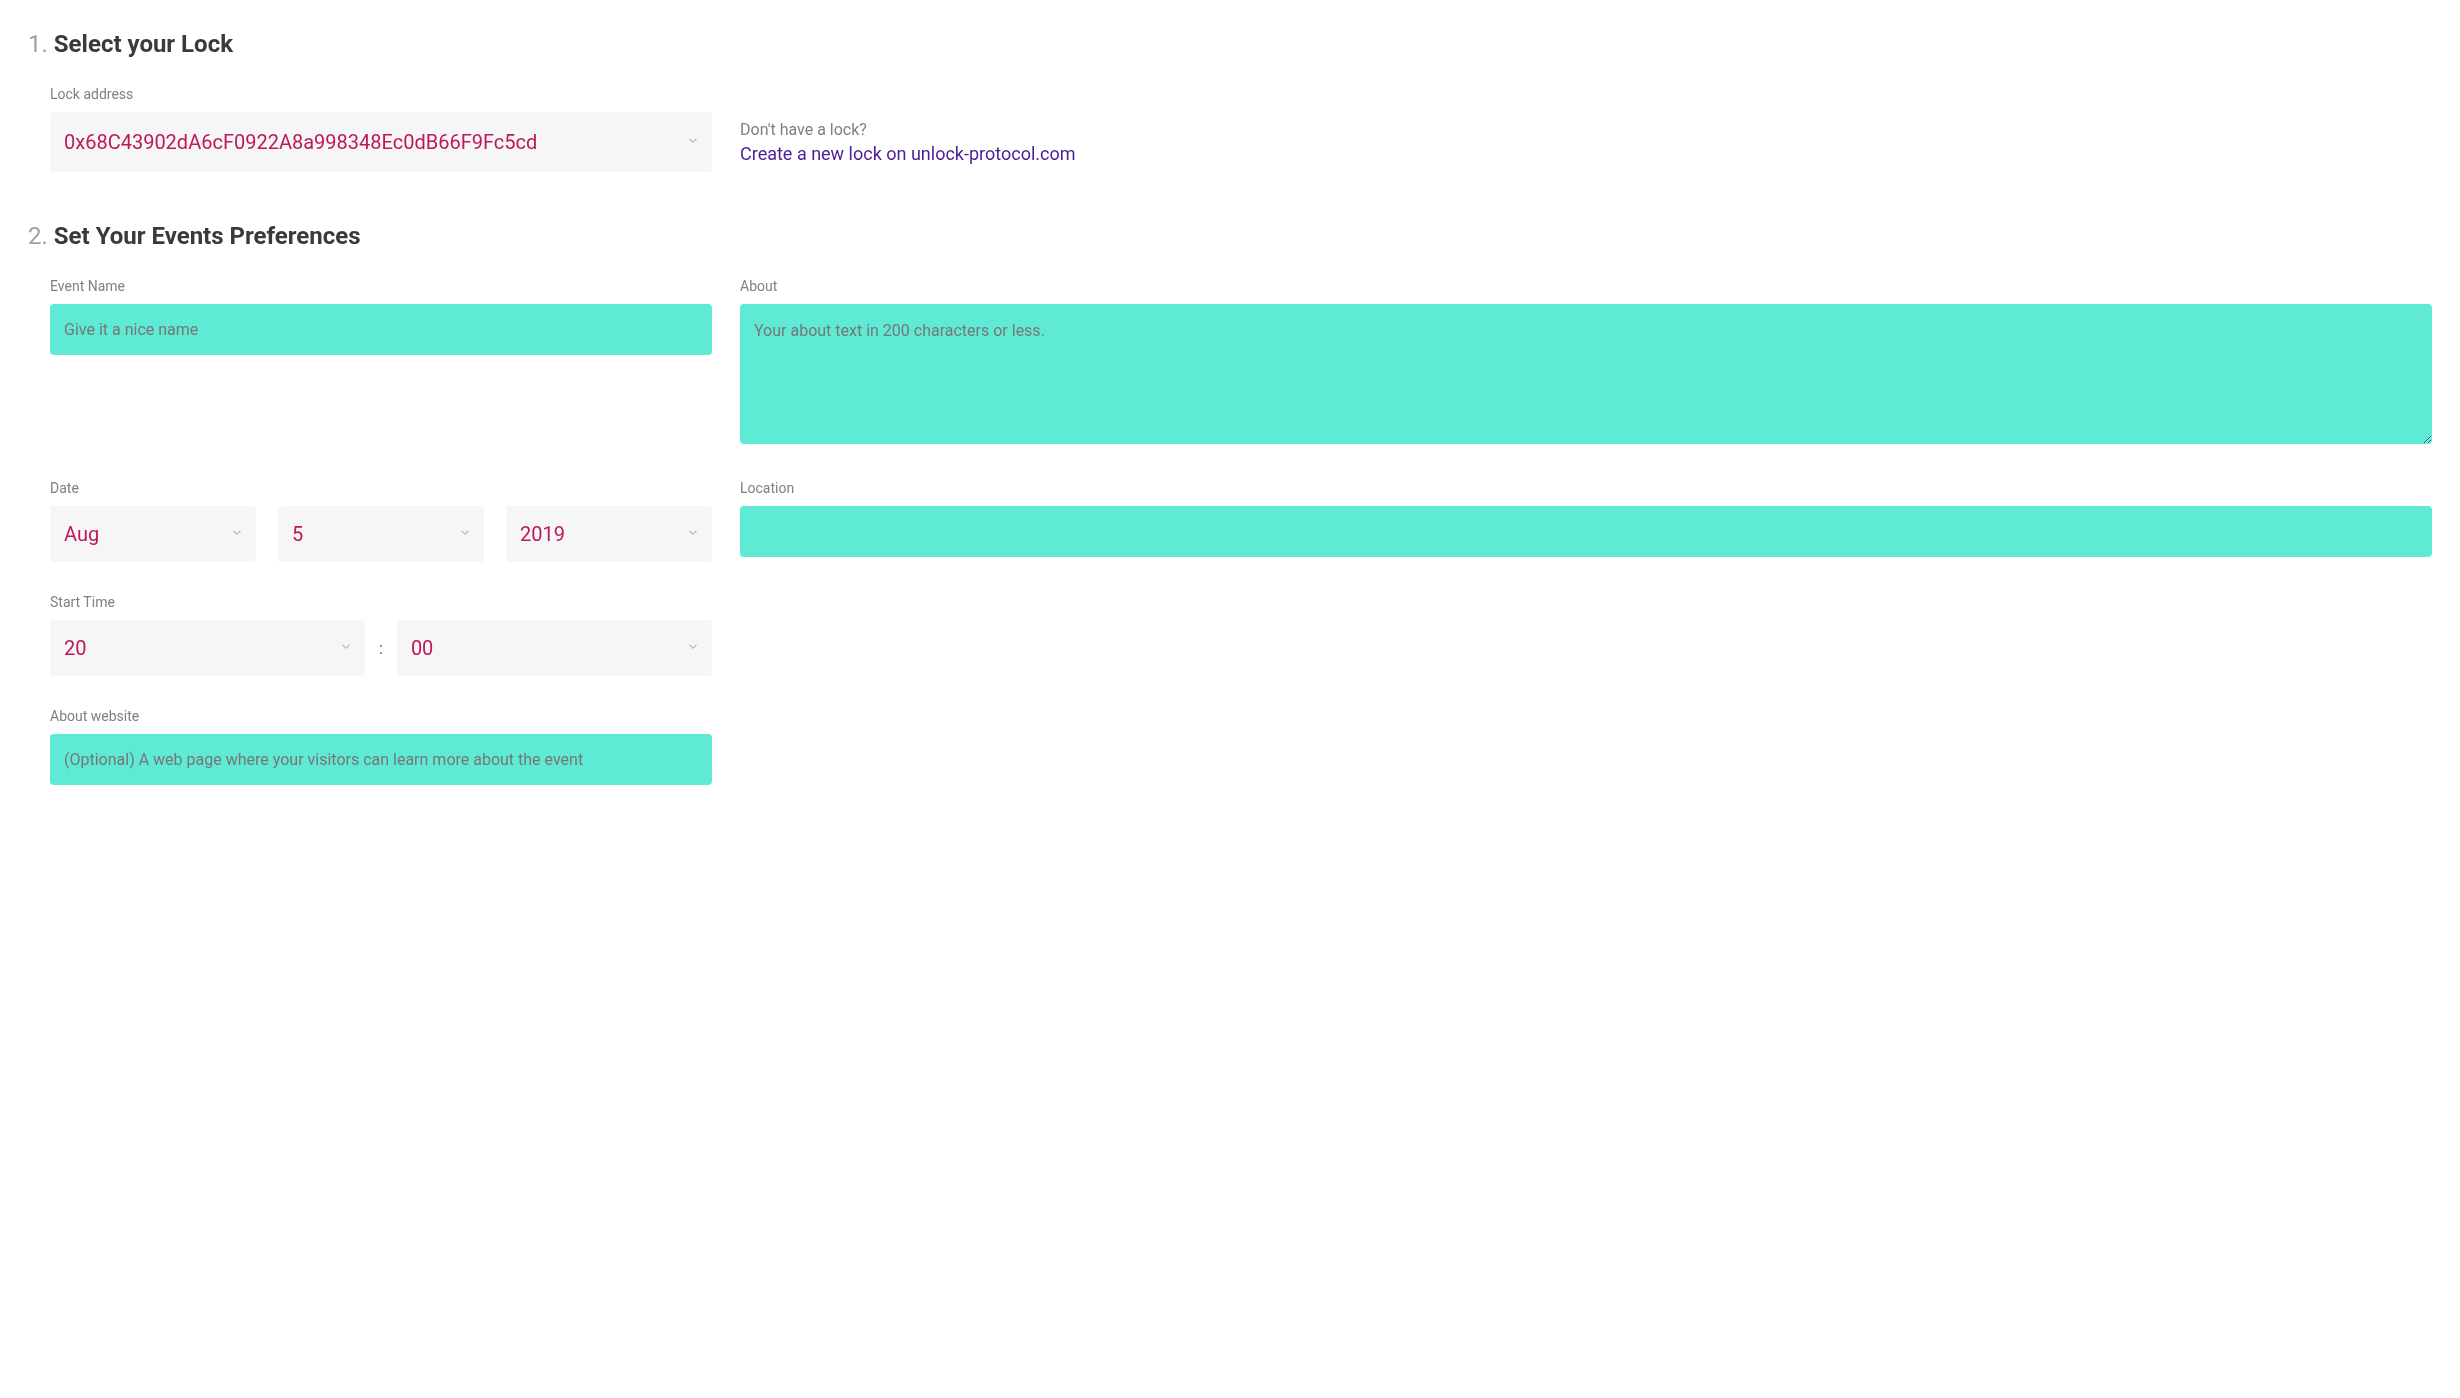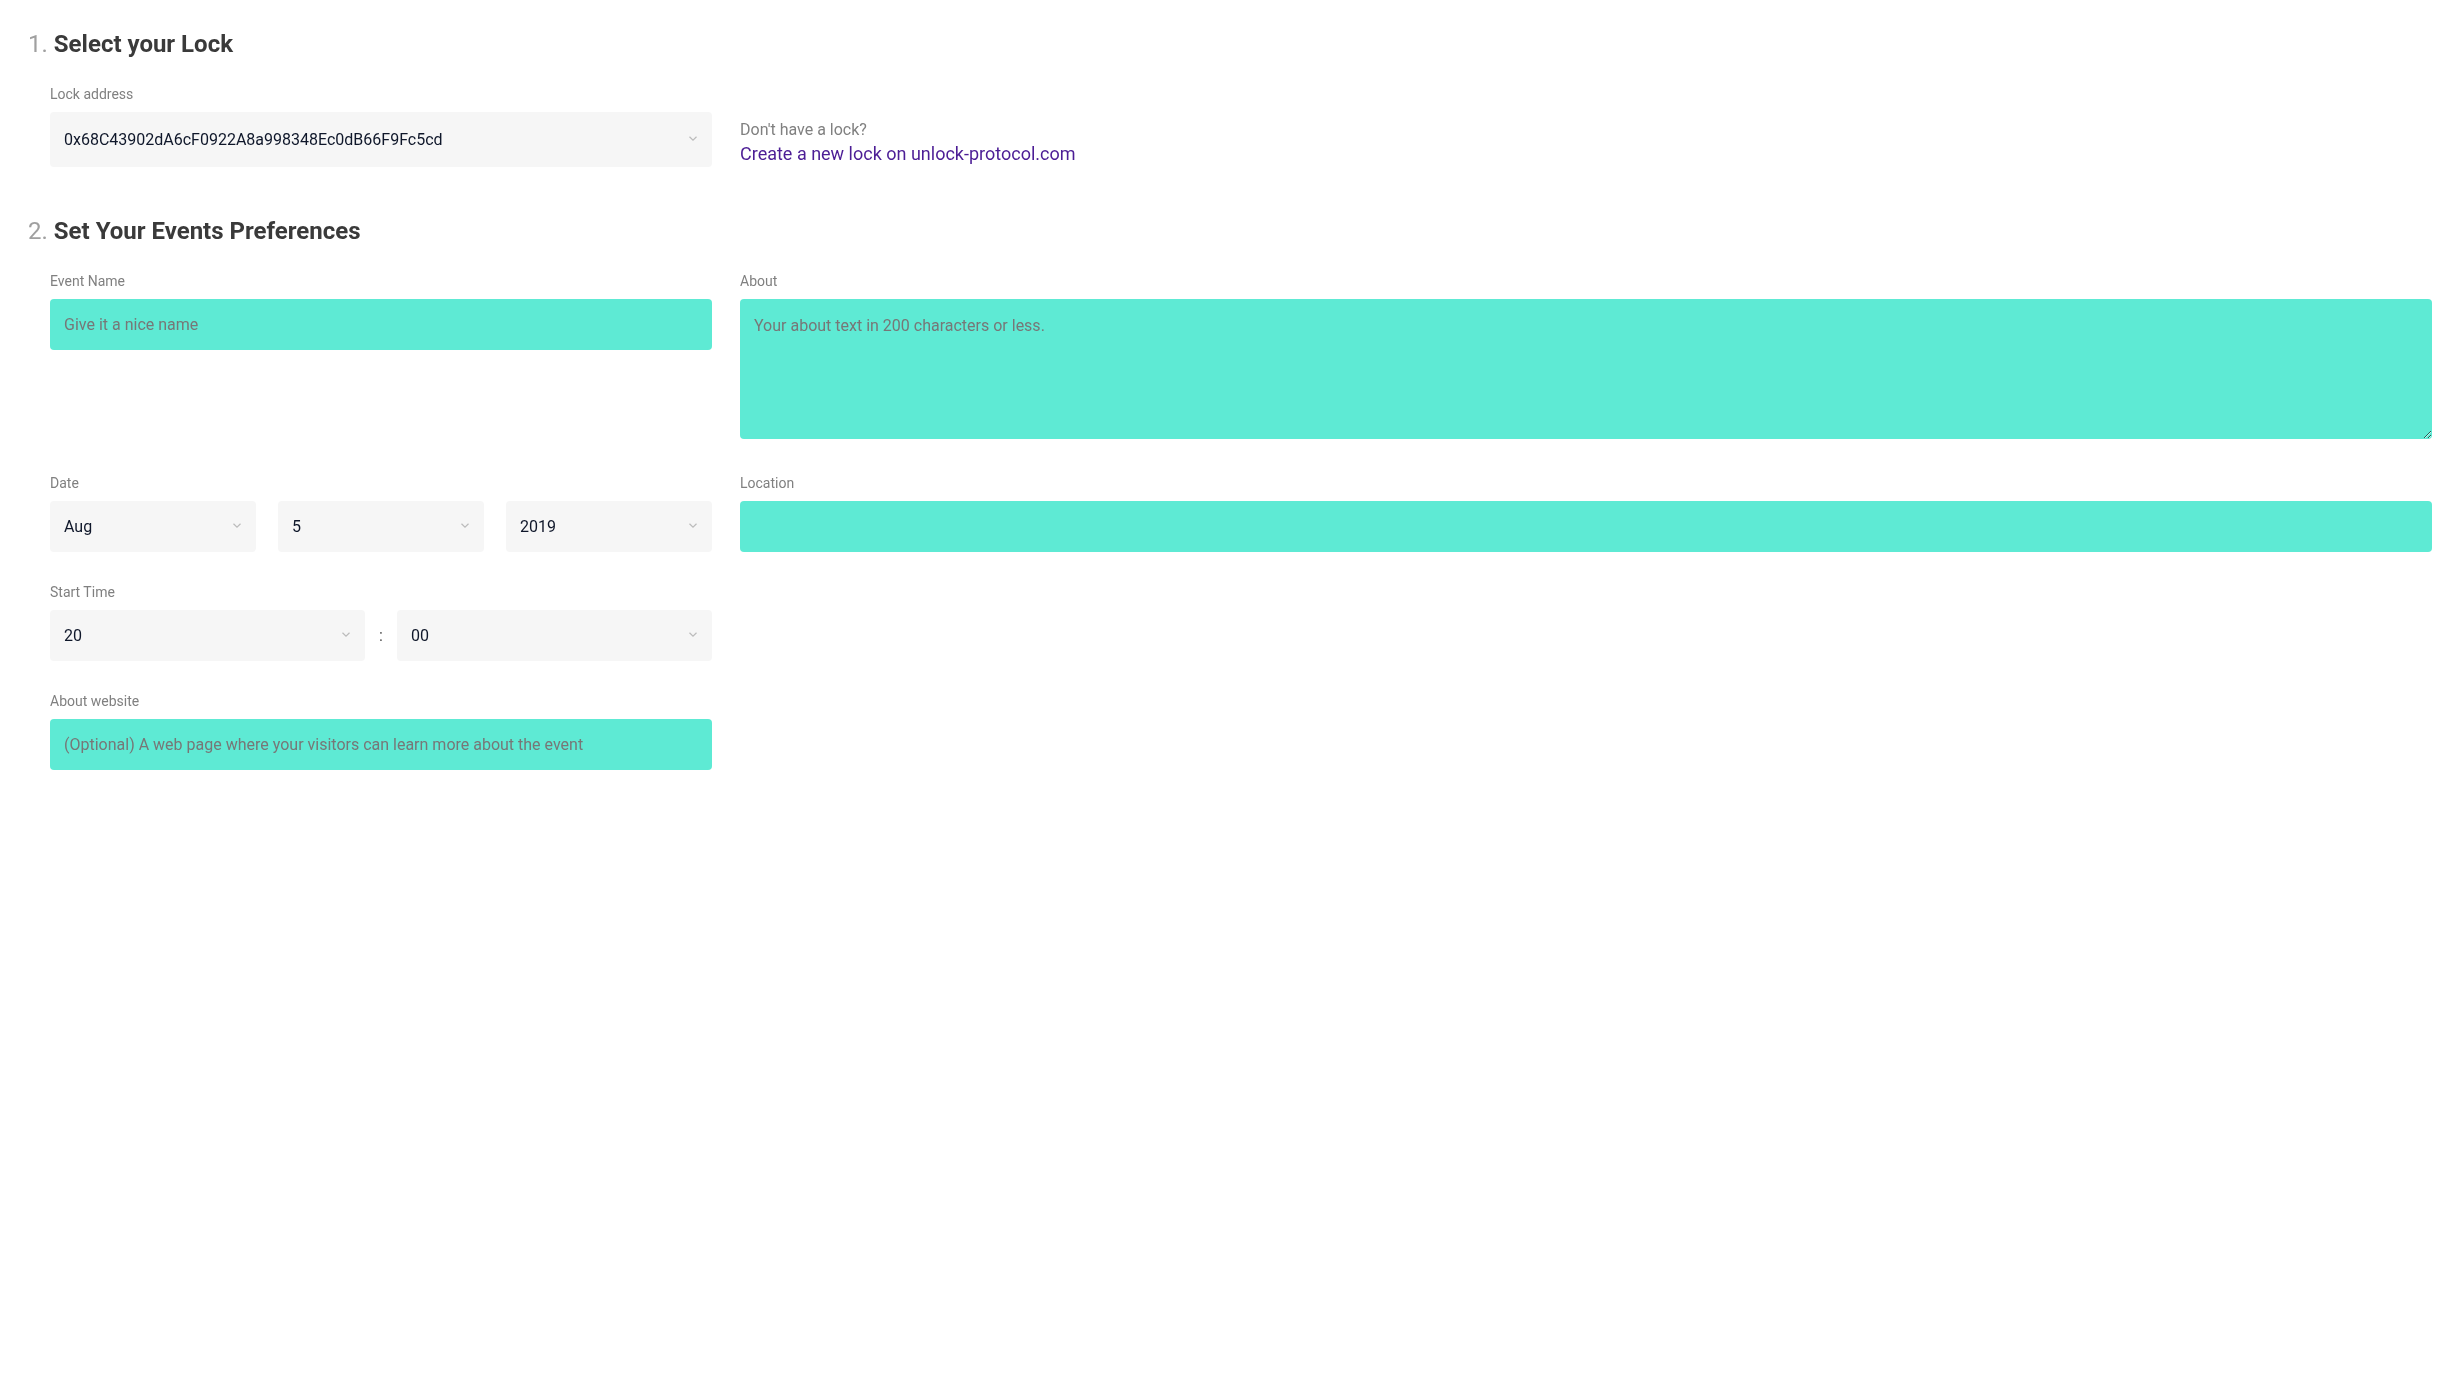--- a/index.html
+++ b/index.html
@@ -62,22 +62,22 @@
     }
     .select-wrapper {
       position: relative;
       flex: 1;
     }
     .select-box {
       background: #f6f6f6;
       border: none;
       border-radius: 4px;
       padding: 16px 38px 16px 14px;
-      font-size: 16px;
-      color: #0f172a;
+      font-size: 20px;
+      color: #be185d;
       width: 100%;
       appearance: none;
       -webkit-appearance: none;
       -moz-appearance: none;
       cursor: pointer;
       font-family: inherit;
     }
     .chevron-down {
       position: absolute;
       right: 12px;
@@ -109,22 +109,22 @@
       font-size: 18px;
       color: #4c1d95;
       text-decoration: none;
     }
     .date-row {
       display: flex;
       gap: 22px;
     }
     .time-row {
       display: flex;
+      gap: 14px;
       align-items: center;
-      justify-content: space-between;
     }
     .time-sep {
       color: #555;
       font-size: 16px;
       font-weight: 400;
     }
     .field-group {
       margin-bottom: 32px;
     }
     .field-group:last-child {

